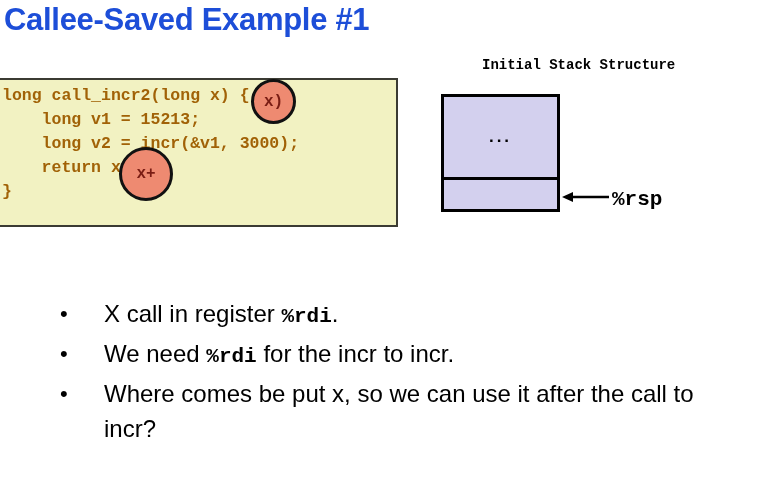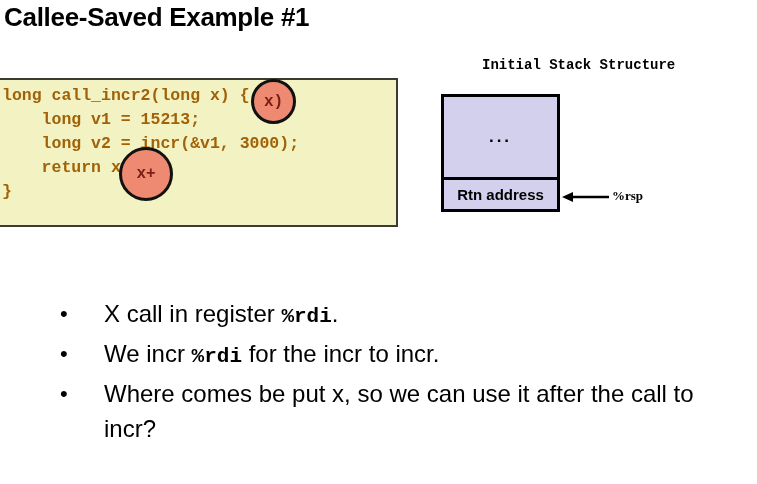--- a/index.html
+++ b/index.html
@@ -14,24 +14,24 @@
     overflow: hidden;
     font-family: "Liberation Sans", sans-serif;
     color: #000000;
   }
 
   
   .slide-title {
     position: absolute;
     left: 4px;
     top: 2px;
-    font-size: 26px;
+    font-size: 31px;
     font-weight: bold;
     letter-spacing: -0.3px;
-    color: #000000;
+    color: #1d4ed8;
     white-space: nowrap;
   }
 
   
   .code-box {
     position: absolute;
     left: -2px;
     top: 78px;
     width: 400px;
     height: 149px;
@@ -135,22 +135,22 @@
     position: absolute;
     left: 562px;
     top: 190px;
     width: 48px;
     height: 14px;
   }
   .rsp-label {
     position: absolute;
     left: 612px;
     top: 188px;
-    font-family: Liberation Serif, serif;
-    font-size: 13px;
+    font-family: Liberation Mono, monospace;
+    font-size: 21px;
     font-weight: bold;
     white-space: nowrap;
   }
 
   
   .bullets {
     position: absolute;
     left: 60px;
     top: 296px;
     width: 640px;
@@ -196,21 +196,20 @@
 </div>
 
 <div class="annot-circle annot-x">x)</div>
 
 <div class="annot-circle annot-xv2">x+</div>
 
 <div class="stack-title">Initial Stack Structure</div>
 
 <div class="stack-box">
   <div class="stack-cell-top">...</div>
-  <div class="stack-cell-bottom">Rtn address</div>
 </div>
 
 <svg class="rsp-arrow" viewBox="0 0 48 14">
   <line x1="47" y1="7" x2="9" y2="7" stroke="#000000" stroke-width="2.4"></line>
   <polygon points="0,7 11,2 11,12" fill="#000000"></polygon>
 </svg>
 
 <div class="rsp-label">%rsp</div>
 
 <div class="bullets">
@@ -218,21 +217,21 @@
   <div class="bullet-row">
     <div class="bullet-dot">•</div>
     <div class="bullet-text">
       <span>X call in register </span><span class="mono">%rdi</span><span>.</span>
     </div>
   </div>
 
   <div class="bullet-row">
     <div class="bullet-dot">•</div>
     <div class="bullet-text">
-      <span>We incr </span><span class="mono">%rdi</span><span>  for the incr to incr.</span>
+      <span>We need </span><span class="mono">%rdi</span><span>  for the incr to incr.</span>
     </div>
   </div>
 
   <div class="bullet-row">
     <div class="bullet-dot">•</div>
     <div class="bullet-text">Where comes be put x, so we can use it after the call to incr?</div>
   </div>
 
 </div>
 

